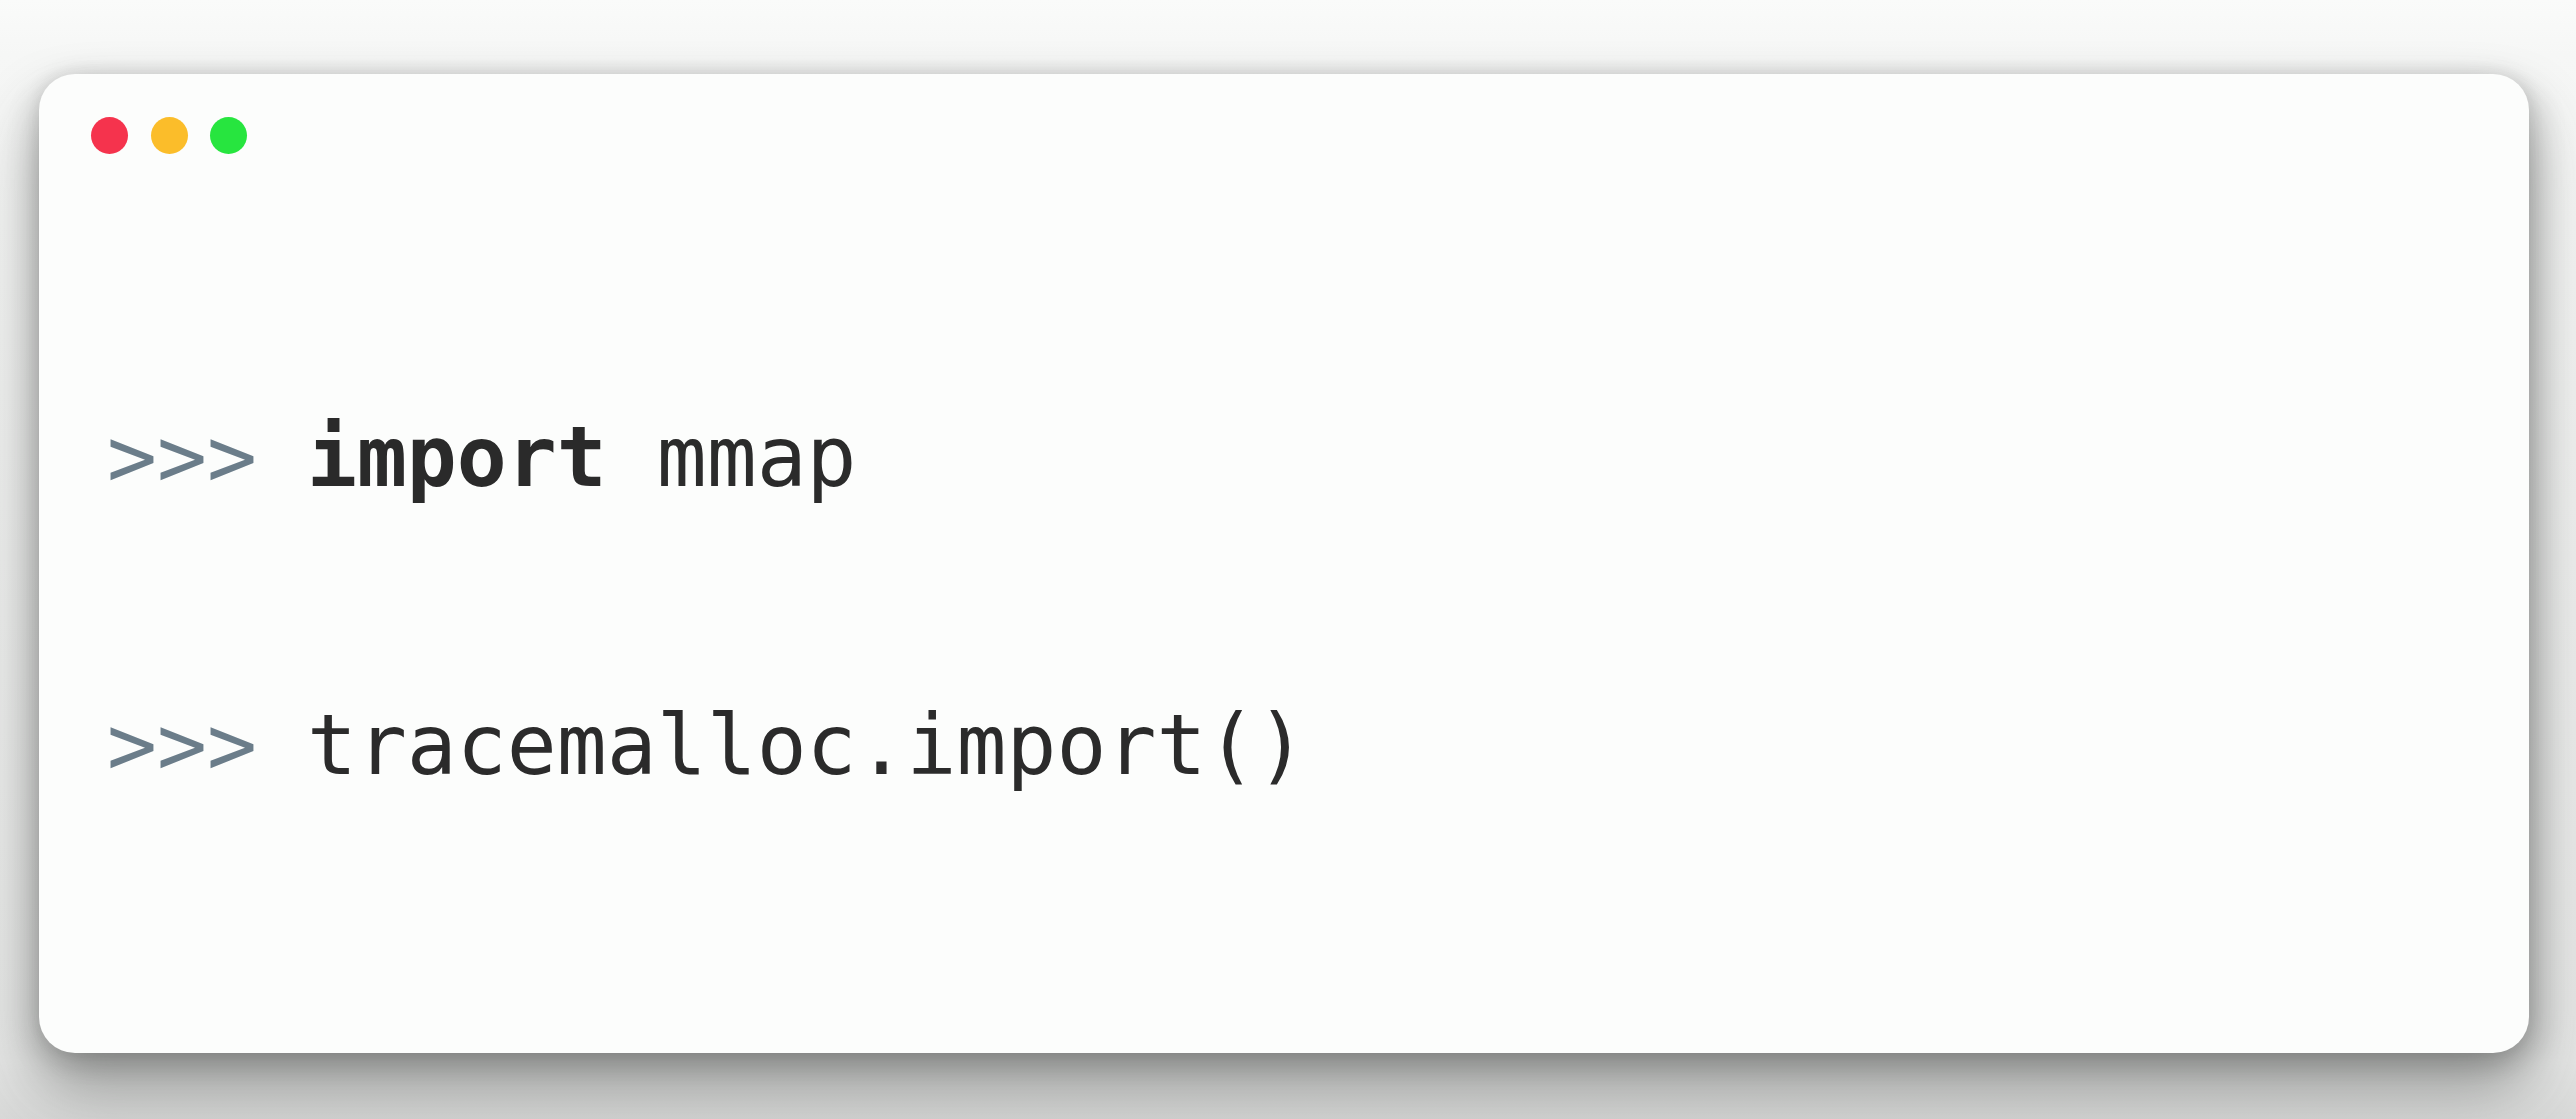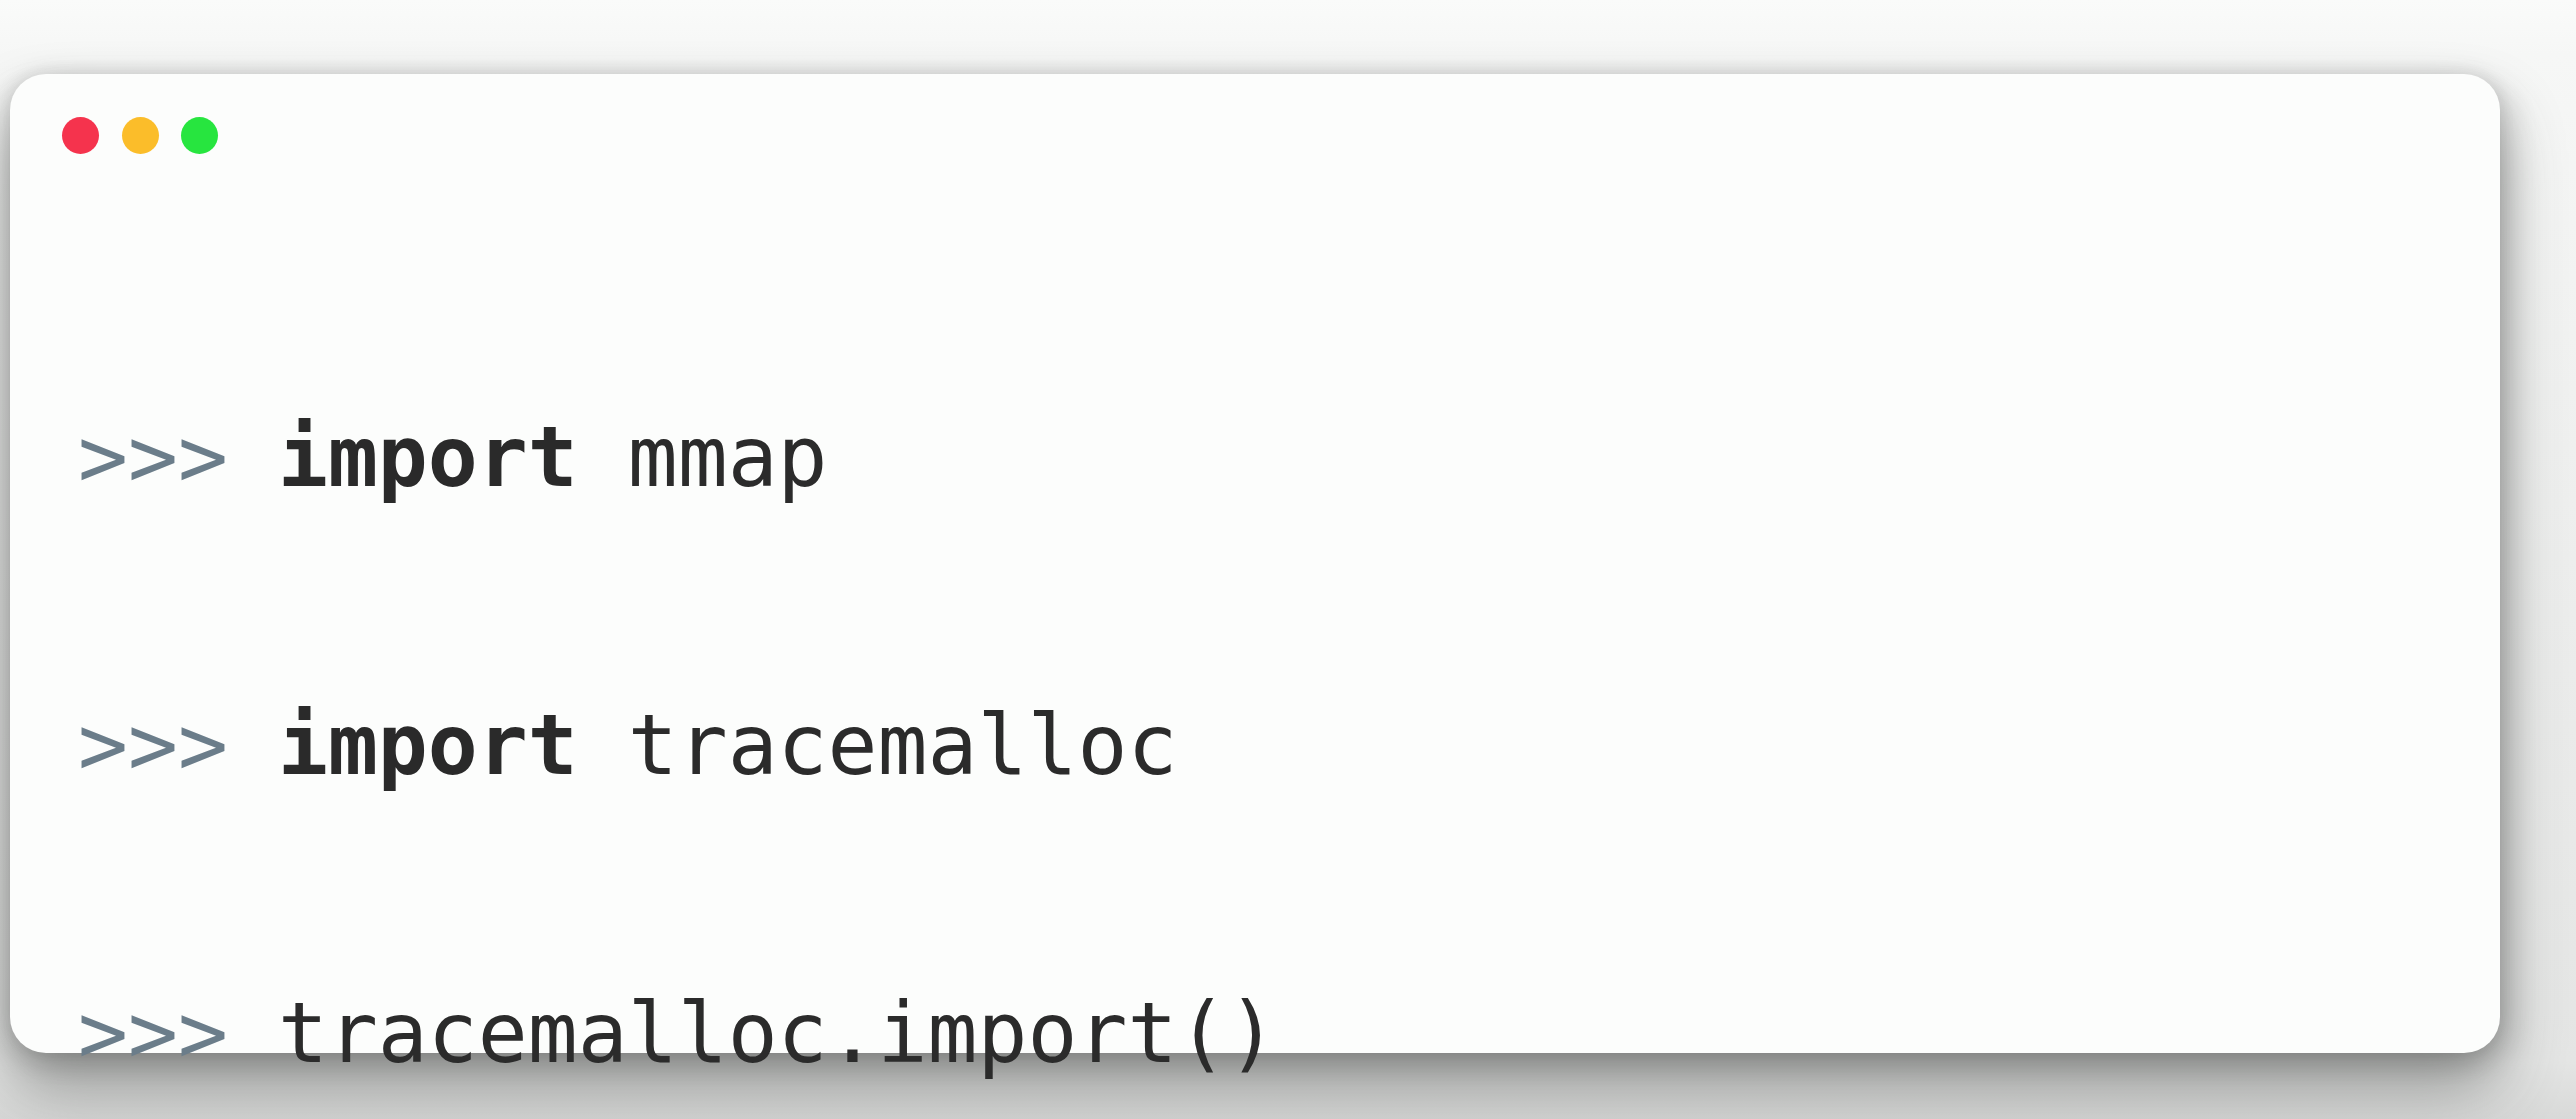--- a/index.html
+++ b/index.html
@@ -9,21 +9,21 @@
   body {
     width: 2576px;
     height: 1120px;
     overflow: hidden;
     position: relative;
     background: linear-gradient(to bottom, #fafbfa 0px, #f6f7f6 54px, #e4e5e4 1062px, #d8d9d8 1120px);
     font-family: "DejaVu Sans Mono", "Liberation Mono", monospace;
   }
   .card {
     position: absolute;
-    left: 10px;
+    left: 39px;
     top: 74px;
     width: 2490px;
     height: 979px;
     background: #fcfdfc;
     border-radius: 36px;
     box-shadow:
       0 -5.4px 18px rgba(0,0,0,0.06),
       0 36px 63px rgba(60,62,60,0.45),
       12.6px 9px 27px rgba(0,0,0,0.12),
       -9px 9px 27px rgba(0,0,0,0.10);
@@ -69,21 +69,20 @@
 
 <div class="card">
   <div class="dots">
     <span class="dot" style="background:#f5334d" title="close"></span>
     <span class="dot" style="background:#fbbd2a" title="minimize"></span>
     <span class="dot" style="background:#27e53f" title="zoom"></span>
   </div>
 
   <div class="code">
     <span class="line"><span class="prompt">&gt;&gt;&gt;</span> <span class="kw">import</span><span> mmap</span></span>
-    <span class="line"><span class="prompt">&gt;&gt;&gt;</span> <span class="kw">import</span><span> tracemalloc</span></span>
     <span class="line"><span class="prompt">&gt;&gt;&gt;</span> <span>tracemalloc.import()</span></span>
     
     
     
     
     
   </div>
 </div>
 
 

